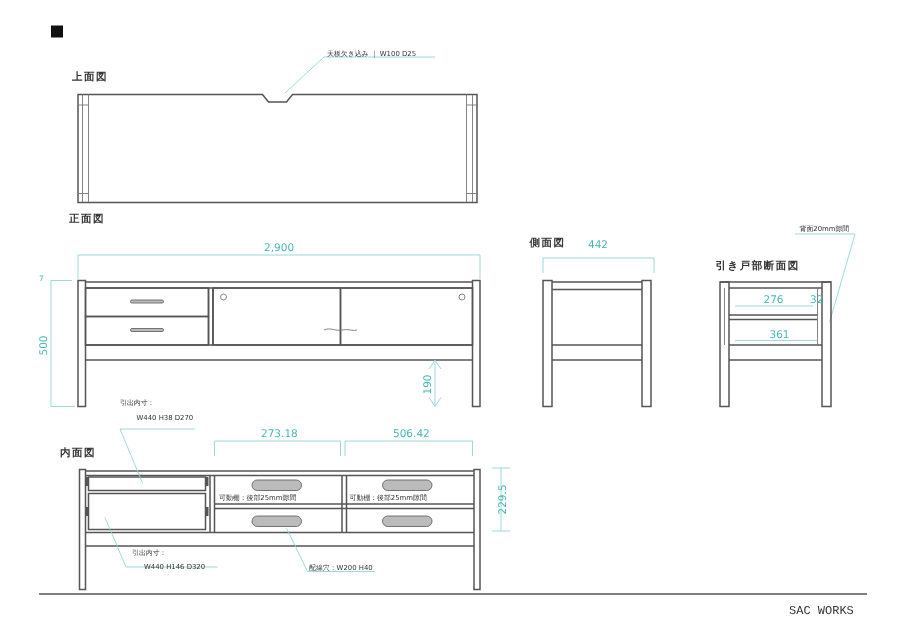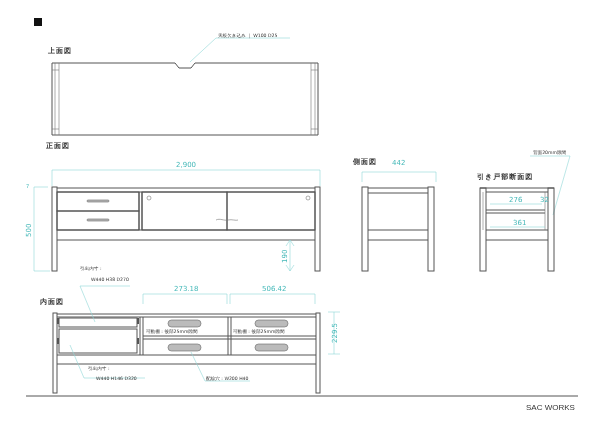--- a/index.html
+++ b/index.html
@@ -3,21 +3,21 @@
 <meta charset="utf-8">
 <style>
   html, body { margin: 0; padding: 0; background: #ffffff; }
   body { width: 600px; height: 424px; position: relative; overflow: hidden; font-family: "DejaVu Sans", sans-serif; }
   .title { position: absolute; left: 34px; top: 16px; font-family: "DejaVu Sans Mono", monospace; font-size: 10px; color: #222; letter-spacing: 0.3px; }
   .title .sq { display: inline-block; width: 8px; height: 8px; background: #111; margin-right: 1px; vertical-align: -1px; }
   .lbl { position: absolute; font-size: 7px; color: #333; letter-spacing: 1px; font-weight: bold; }
   .note { position: absolute; font-size: 4.6px; color: #333; white-space: nowrap; }
   .dim { position: absolute; font-size: 7px; color: #44b8b8; white-space: nowrap; }
   .dimv { position: absolute; font-size: 7px; color: #44b8b8; white-space: nowrap; transform: rotate(-90deg); transform-origin: left top; }
-  .footer { position: absolute; left: 526px; top: 403px; font-family: Liberation Sans, sans-serif; font-size: 8px; color: #333; text-align: right; }
+  .footer { position: absolute; left: 526px; top: 403px; font-family: Liberation Mono, monospace; font-size: 8px; color: #333; text-align: right; }
   svg { position: absolute; left: 0; top: 0; }
   .l { stroke: #555; stroke-width: 1; fill: none; }
   .lt { stroke: #777; stroke-width: 0.6; fill: none; }
   .c { stroke: #8fd6d6; stroke-width: 0.6; fill: none; }
   .h { fill: #bbb; stroke: #666; stroke-width: 0.6; }
 </style>
 </head>
 <body>
 
 <div class="title"><span class="sq"></span></div>

